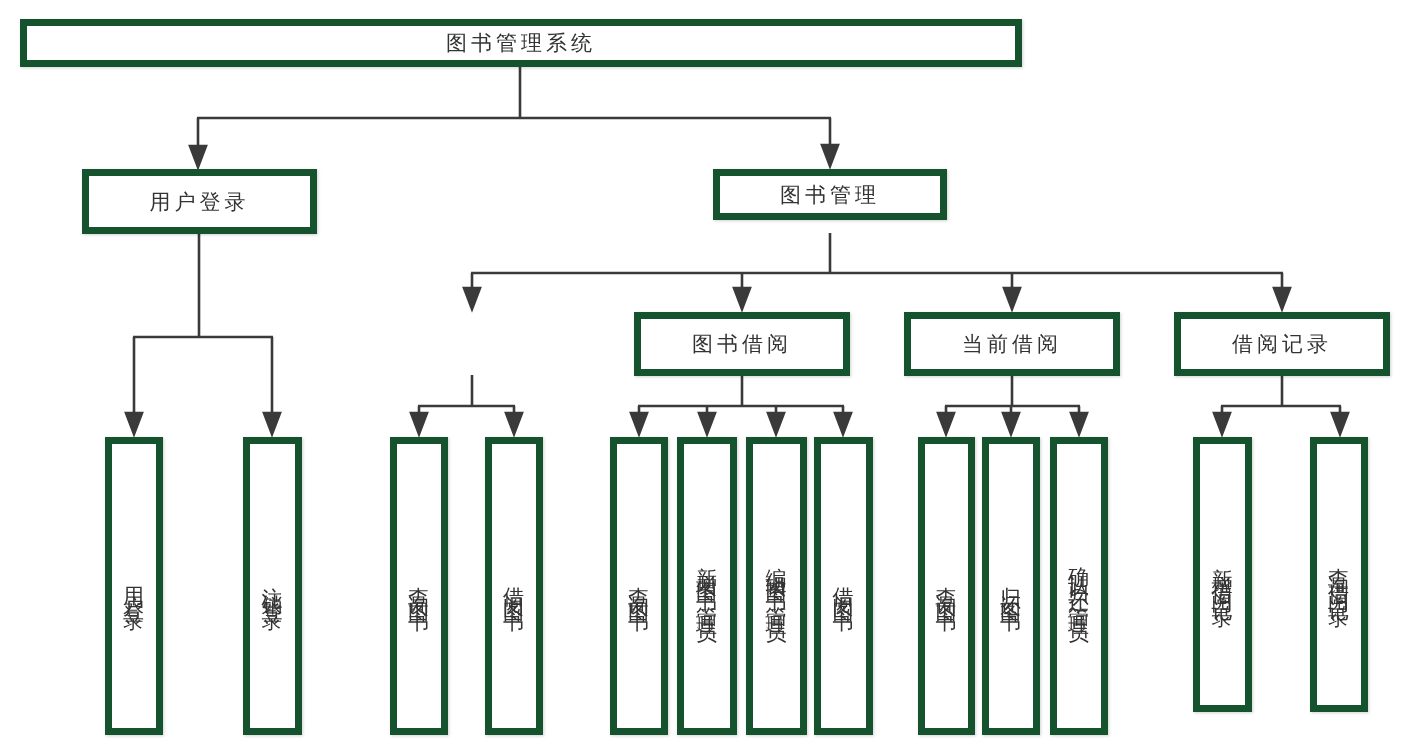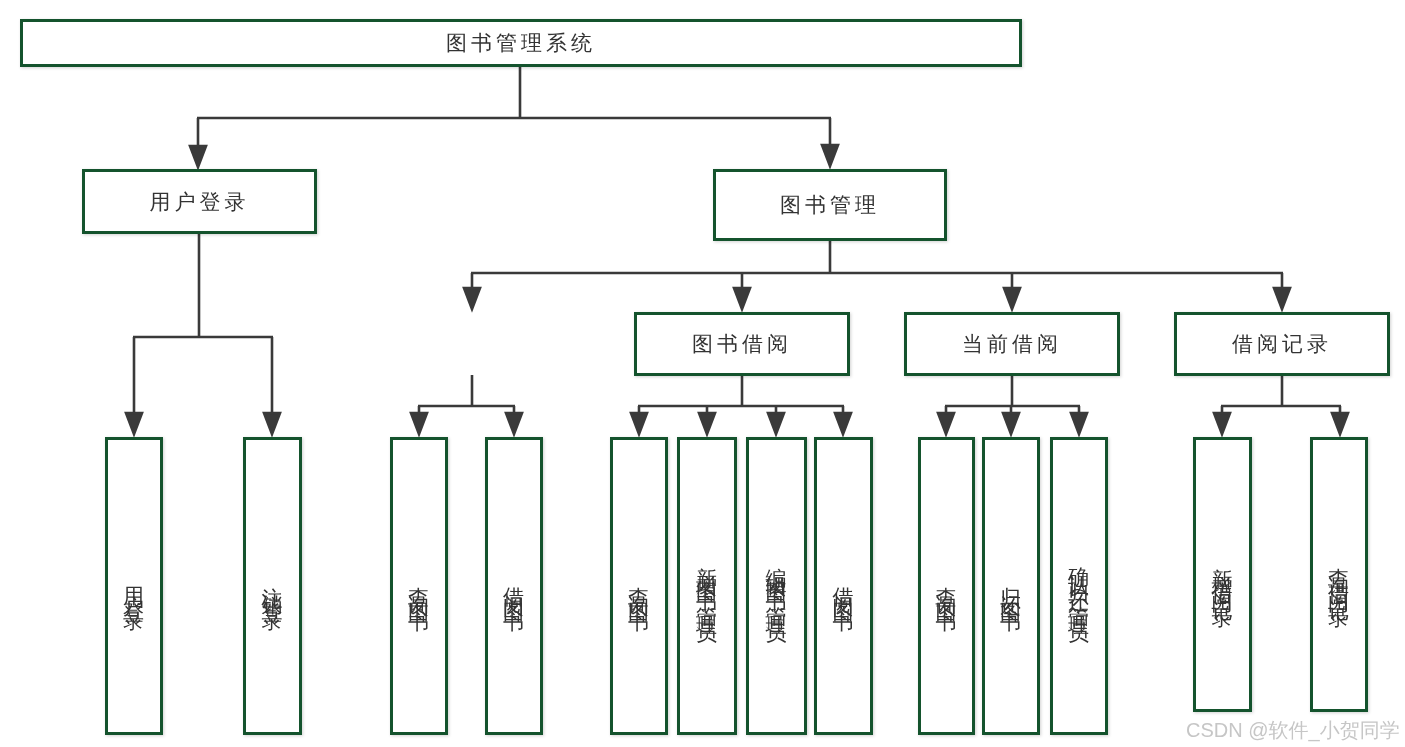--- a/index.html
+++ b/index.html
@@ -17,21 +17,21 @@
   }
   svg.connectors {
     position: absolute;
     left: 0; top: 0;
     width: 1405px;
     height: 747px;
     z-index: 1;
   }
   .node {
     position: absolute;
-    border: 3px solid #14532d;
+    border: 7px solid #14532d;
     background: #ffffff;
     display: flex;
     align-items: center;
     justify-content: center;
     z-index: 2;
     box-shadow: 1px 1px 3px rgba(0,0,0,0.18);
   }
   .node .hlabel {
     font-size: 21px;
     letter-spacing: 4px;
@@ -142,21 +142,21 @@
     </g>
   </svg>
 
   <div class="node" style="left:20px;top:19px;width:1002px;height:48px">
     <span class="hlabel">图书管理系统</span>
   </div>
 
   <div class="node" style="left:82px;top:169px;width:235px;height:65px">
     <span class="hlabel">用户登录</span>
   </div>
-  <div class="node" style="left:713px;top:169px;width:234px;height:72px">
+  <div class="node" style="left:713px;top:169px;width:234px;height:51px">
     <span class="hlabel">图书管理</span>
   </div>
 
   <div class="node" style="left:634px;top:312px;width:216px;height:64px">
     <span class="hlabel">图书借阅</span>
   </div>
   <div class="node" style="left:904px;top:312px;width:216px;height:64px">
     <span class="hlabel">当前借阅</span>
   </div>
   <div class="node" style="left:1174px;top:312px;width:216px;height:64px">
@@ -200,15 +200,14 @@
     <span class="vlabel">确认归还（管理员）</span>
   </div>
 
   <div class="node" style="left:1193px;top:437px;width:59px;height:275px">
     <span class="vlabel">新增借阅记录</span>
   </div>
   <div class="node" style="left:1310px;top:437px;width:58px;height:275px">
     <span class="vlabel">查询借阅记录</span>
   </div>
 
-  <div class="watermark">CSDN @软件_小贺同学</div>
 
 </div>
 
 </body></html>

